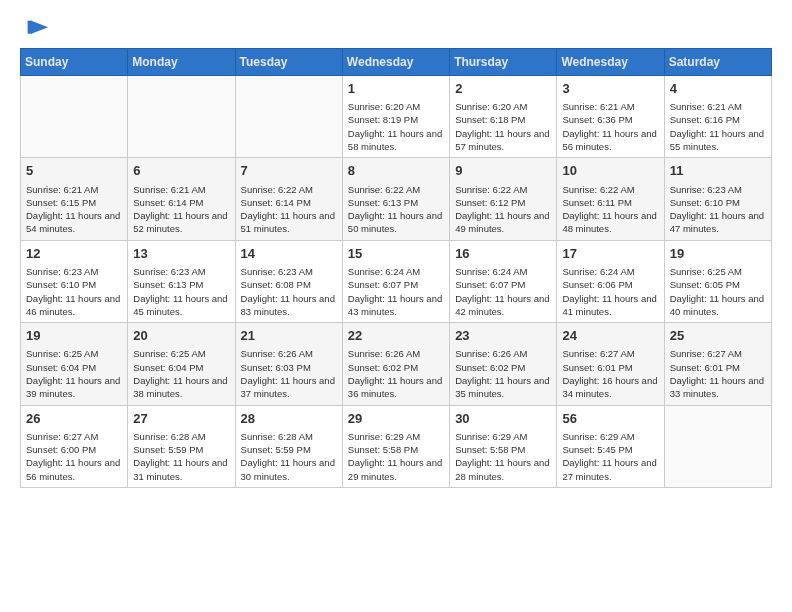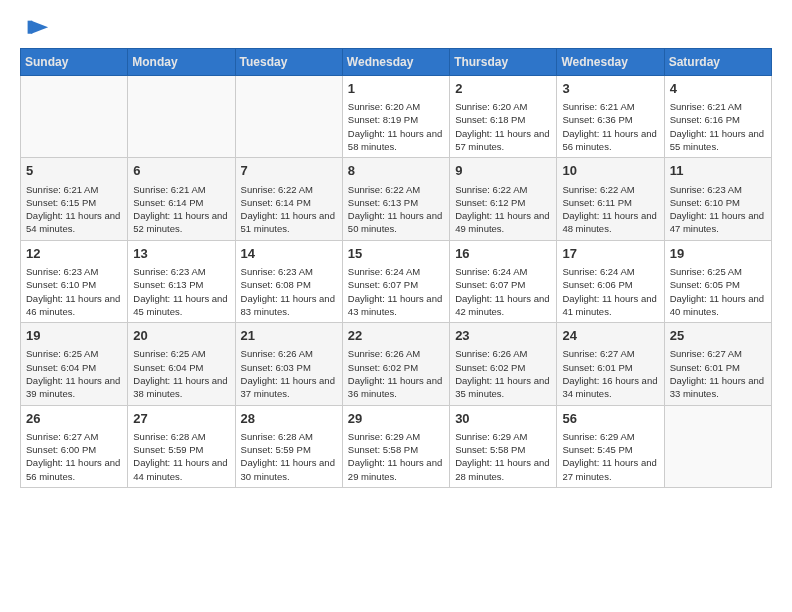--- a/index.html
+++ b/index.html
@@ -298,21 +298,21 @@
           <td>
         <span class="day-num">26</span>
         <span>Sunrise: 6:27 AM</span><br>
         <span>Sunset: 6:00 PM</span><br>
         <span>Daylight: 11 hours and 56 minutes.</span>
       </td>
           <td>
         <span class="day-num">27</span>
         <span>Sunrise: 6:28 AM</span><br>
         <span>Sunset: 5:59 PM</span><br>
-        <span>Daylight: 11 hours and 44 minutes.</span>
+        <span>Daylight: 11 hours and 31 minutes.</span>
       </td>
           <td>
         <span class="day-num">28</span>
         <span>Sunrise: 6:28 AM</span><br>
         <span>Sunset: 5:59 PM</span><br>
         <span>Daylight: 11 hours and 30 minutes.</span>
       </td>
           <td>
         <span class="day-num">29</span>
         <span>Sunrise: 6:29 AM</span><br>

